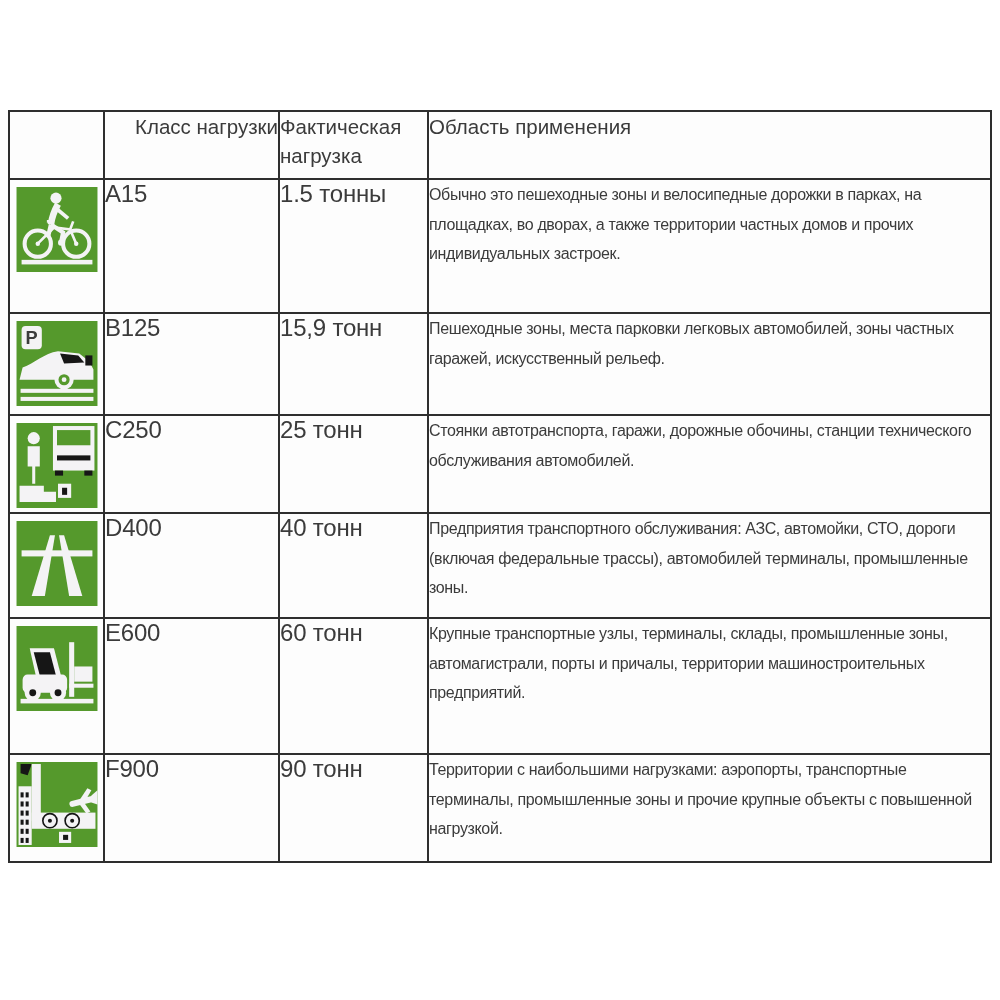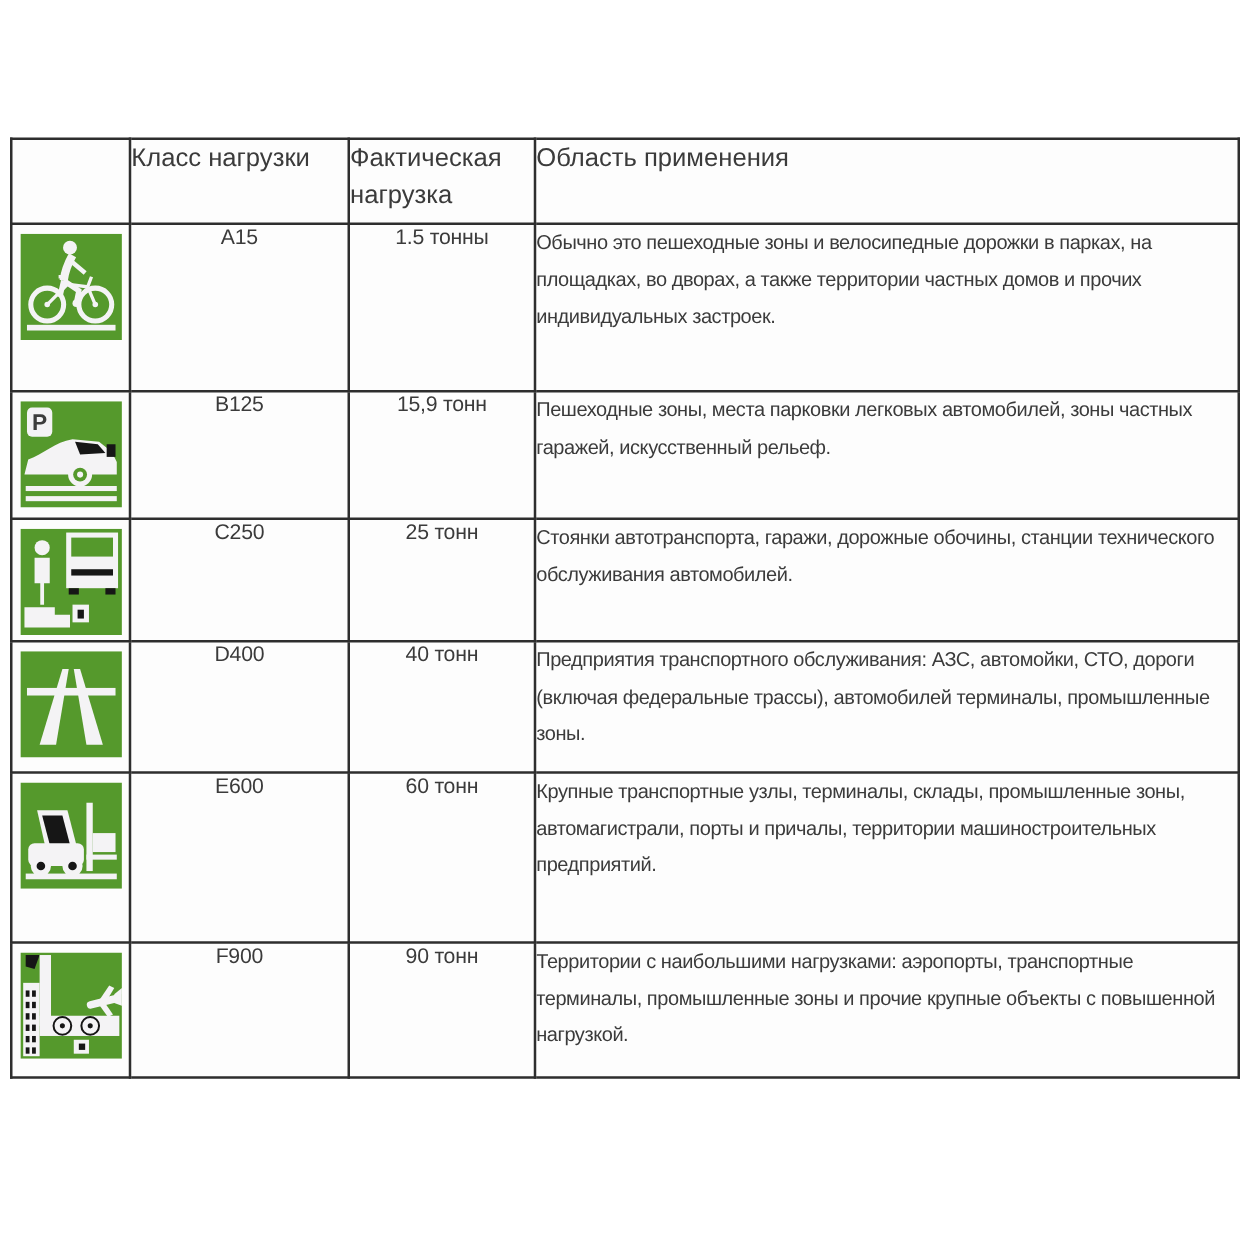--- a/index.html
+++ b/index.html
@@ -31,28 +31,28 @@
 
   tr.hdr { height: 68px; }
   tr.r0 { height: 134px; }
   tr.r1 { height: 102px; }
   tr.r2 { height: 98px; }
   tr.r3 { height: 105px; }
   tr.r4 { height: 136px; }
   tr.r5 { height: 108px; padding-left: 20px; }
 
   th { font-weight: normal; font-size: 20.5px; line-height: 29px; color: #3b3b3b; text-align: left; }
-  th.h-class { text-align: left; padding-top: 6px; }
+  th.h-class { text-align: right; padding-top: 6px; }
   th.h-load  { padding: 6px 6px 0 8px; margin-top: 33px; }
   th.h-area  { padding: 6px 10px 0 9px; }
 
   td.cell-class, td.cell-load {
-    text-align: center;
+    text-align: left;
     vertical-align: middle;
-    font-size: 17px;
+    font-size: 24px;
     letter-spacing: -0.2px;
   }
   td.cell-area {
     font-size: 16px;
     line-height: 29.5px;
     letter-spacing: -0.35px;
     padding: 3px 14px 2px 9px;
     vertical-align: top;
   }
   td.cell-icon { text-align: center; }

